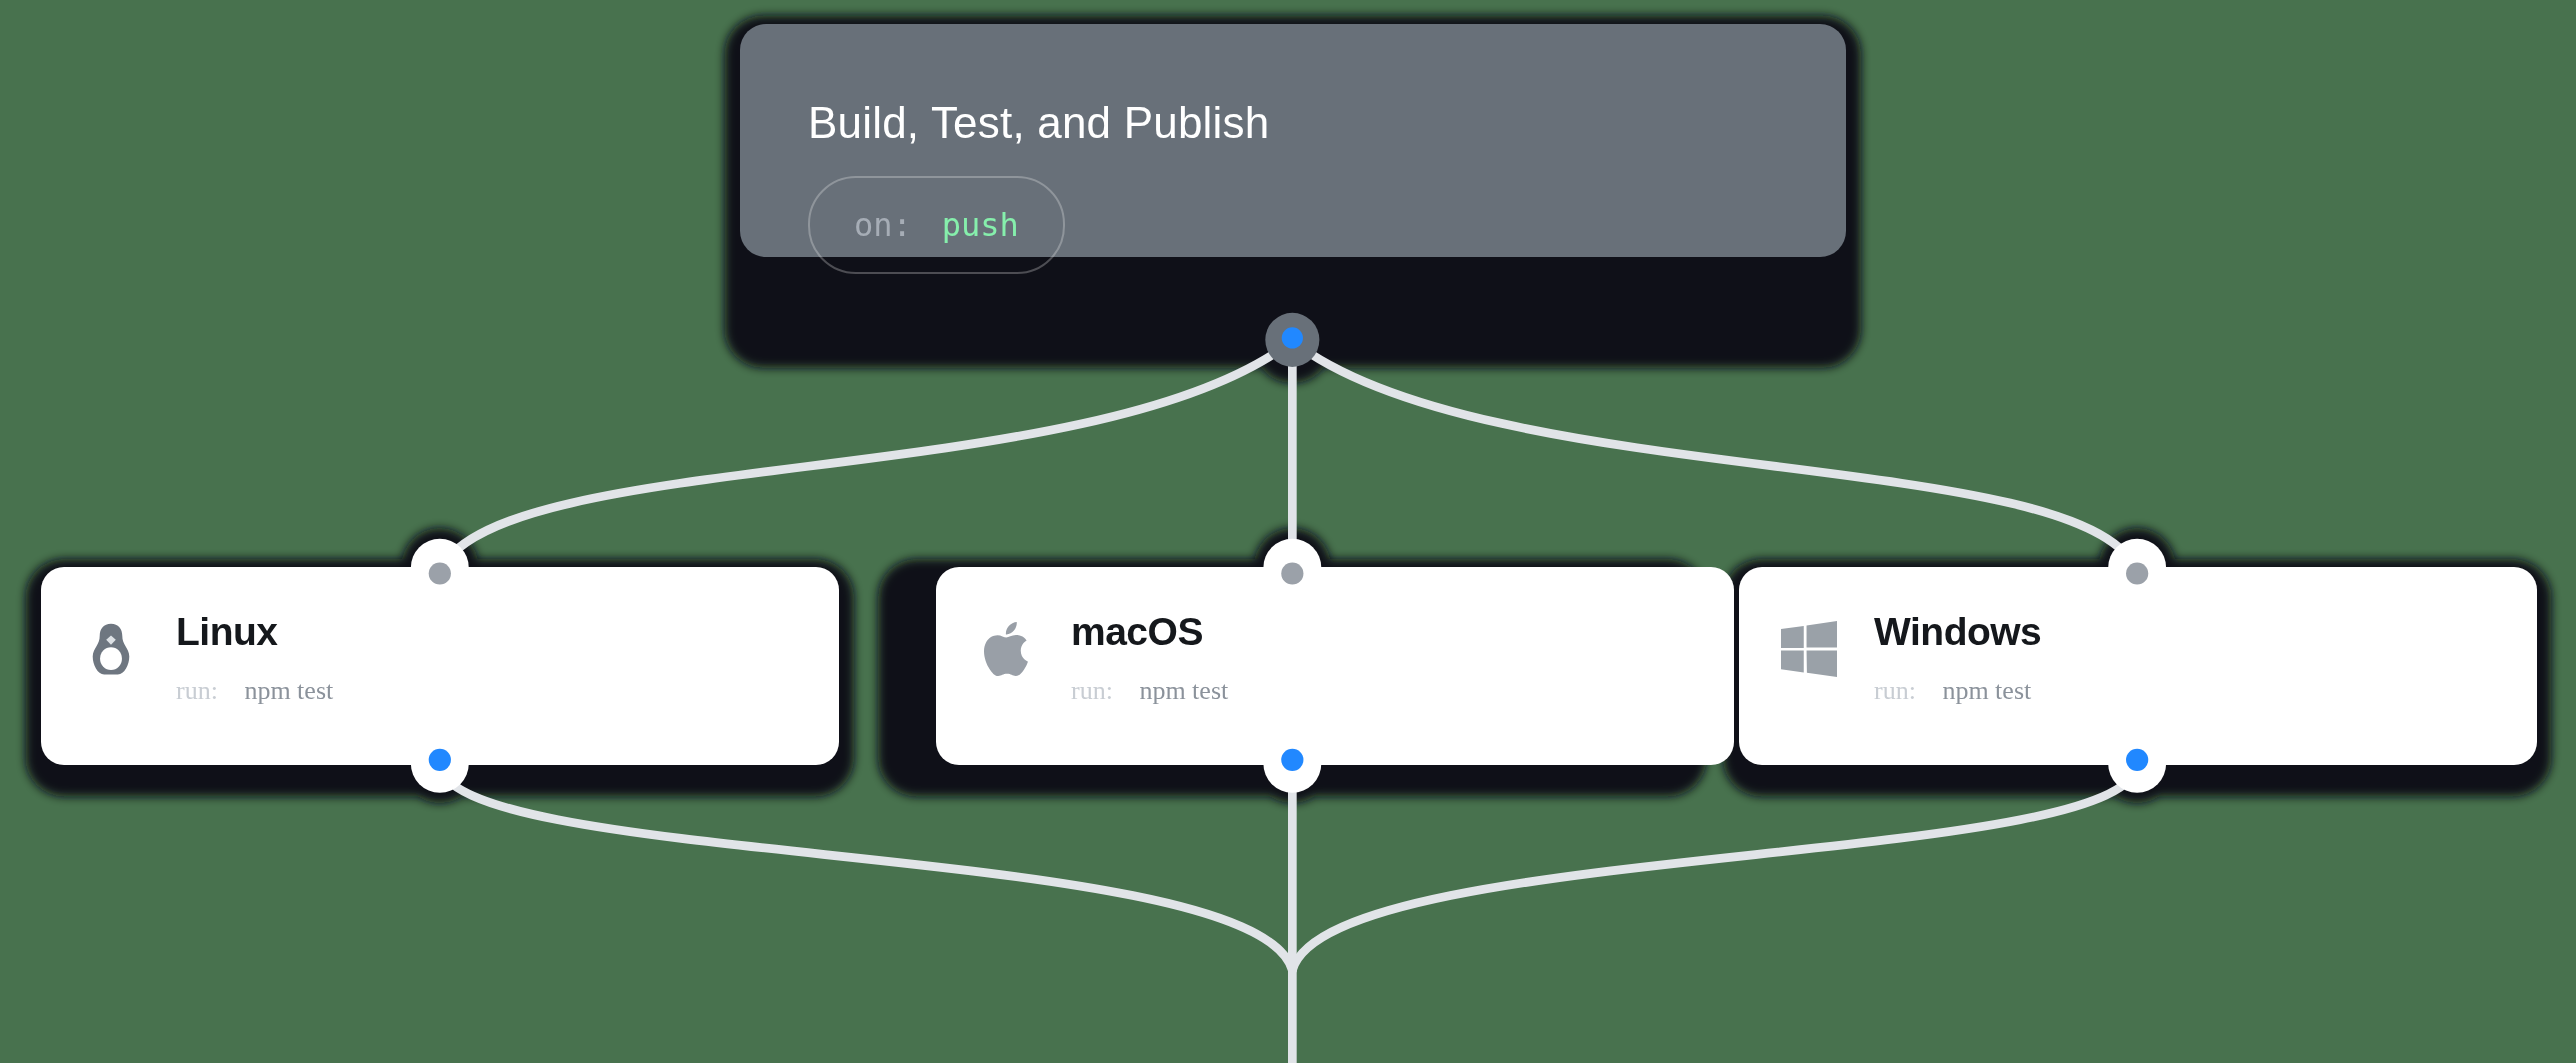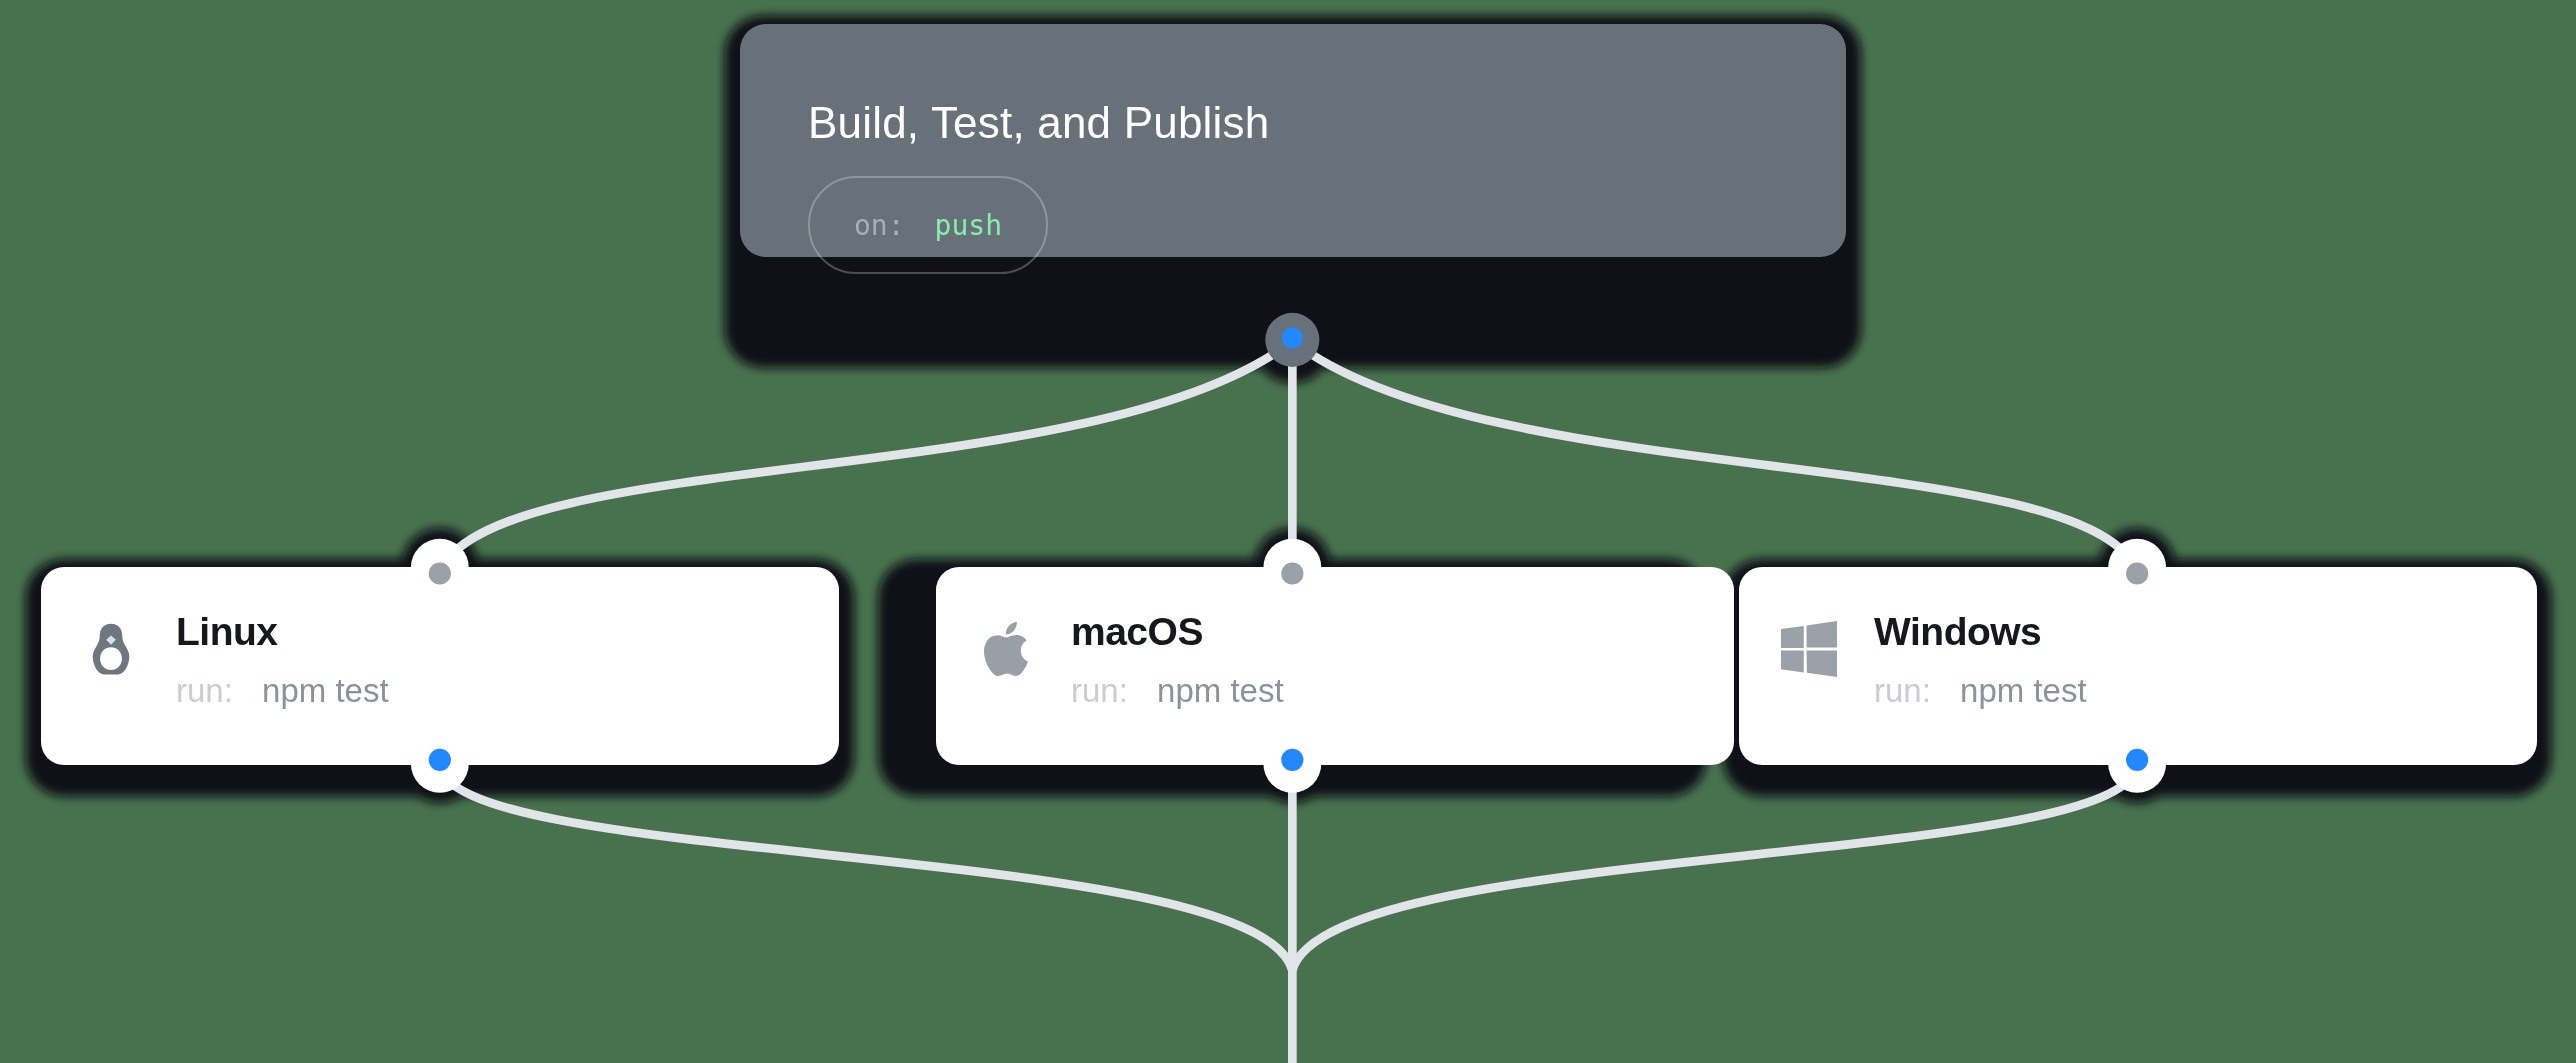--- a/index.html
+++ b/index.html
@@ -45,21 +45,21 @@
   .trigger-badge {
     position: absolute;
     left: 68px; top: 152px;
     height: 94px;
     border: 2.9px solid rgba(255,255,255,0.26);
     border-radius: 48px;
     display: inline-flex;
     align-items: center;
     padding: 0 44px;
     font-family: "DejaVu Sans Mono", monospace;
-    font-size: 28px;
+    font-size: 32px;
     white-space: nowrap;
   }
   .badge-key   { color: #a6adb6; }
   .badge-value { color: #86efac; margin-left: 30px; }
 
   
   .job-card {
     top: 567px;
     width: 798px; height: 198px;
     background: #ffffff;
@@ -82,22 +82,22 @@
     font-size: 39px;
     line-height: 48px;
     font-weight: 700;
     letter-spacing: -0.5px;
     color: #15181c;
     white-space: nowrap;
   }
   .job-run {
     position: absolute;
     left: 135px; top: 104px;
-    font-family: Liberation Sans, sans-serif;
-    font-size: 33px;
+    font-family: Liberation Serif, serif;
+    font-size: 26px;
     line-height: 39px;
     white-space: nowrap;
   }
   .run-key   { color: #c8cdd3; }
   .run-value { color: #8b929b; margin-left: 20px; }
 
   
   path.wire {
     fill: none;
     stroke: #e1e4e8;

